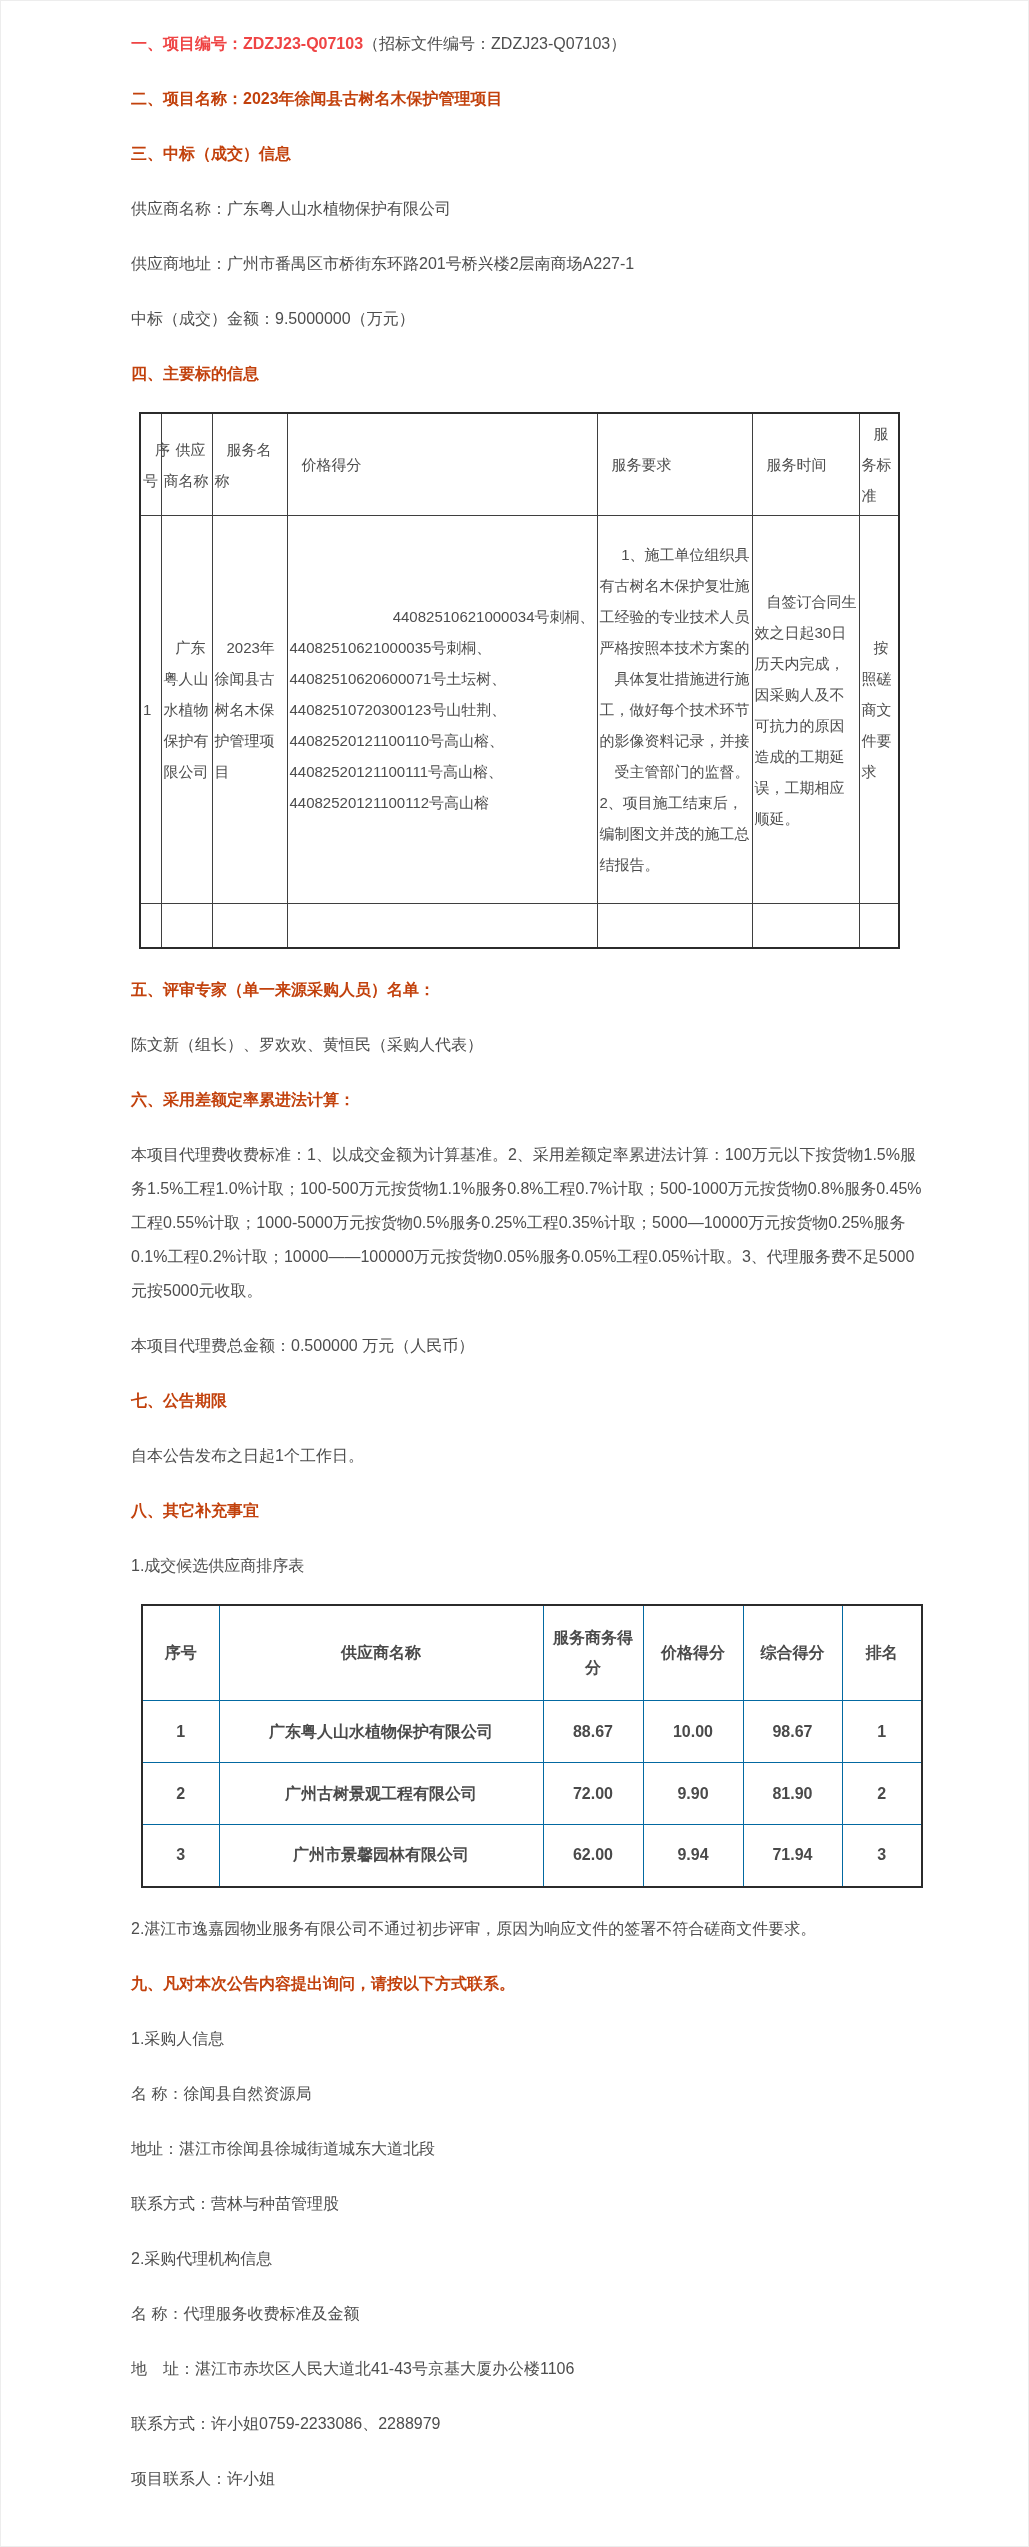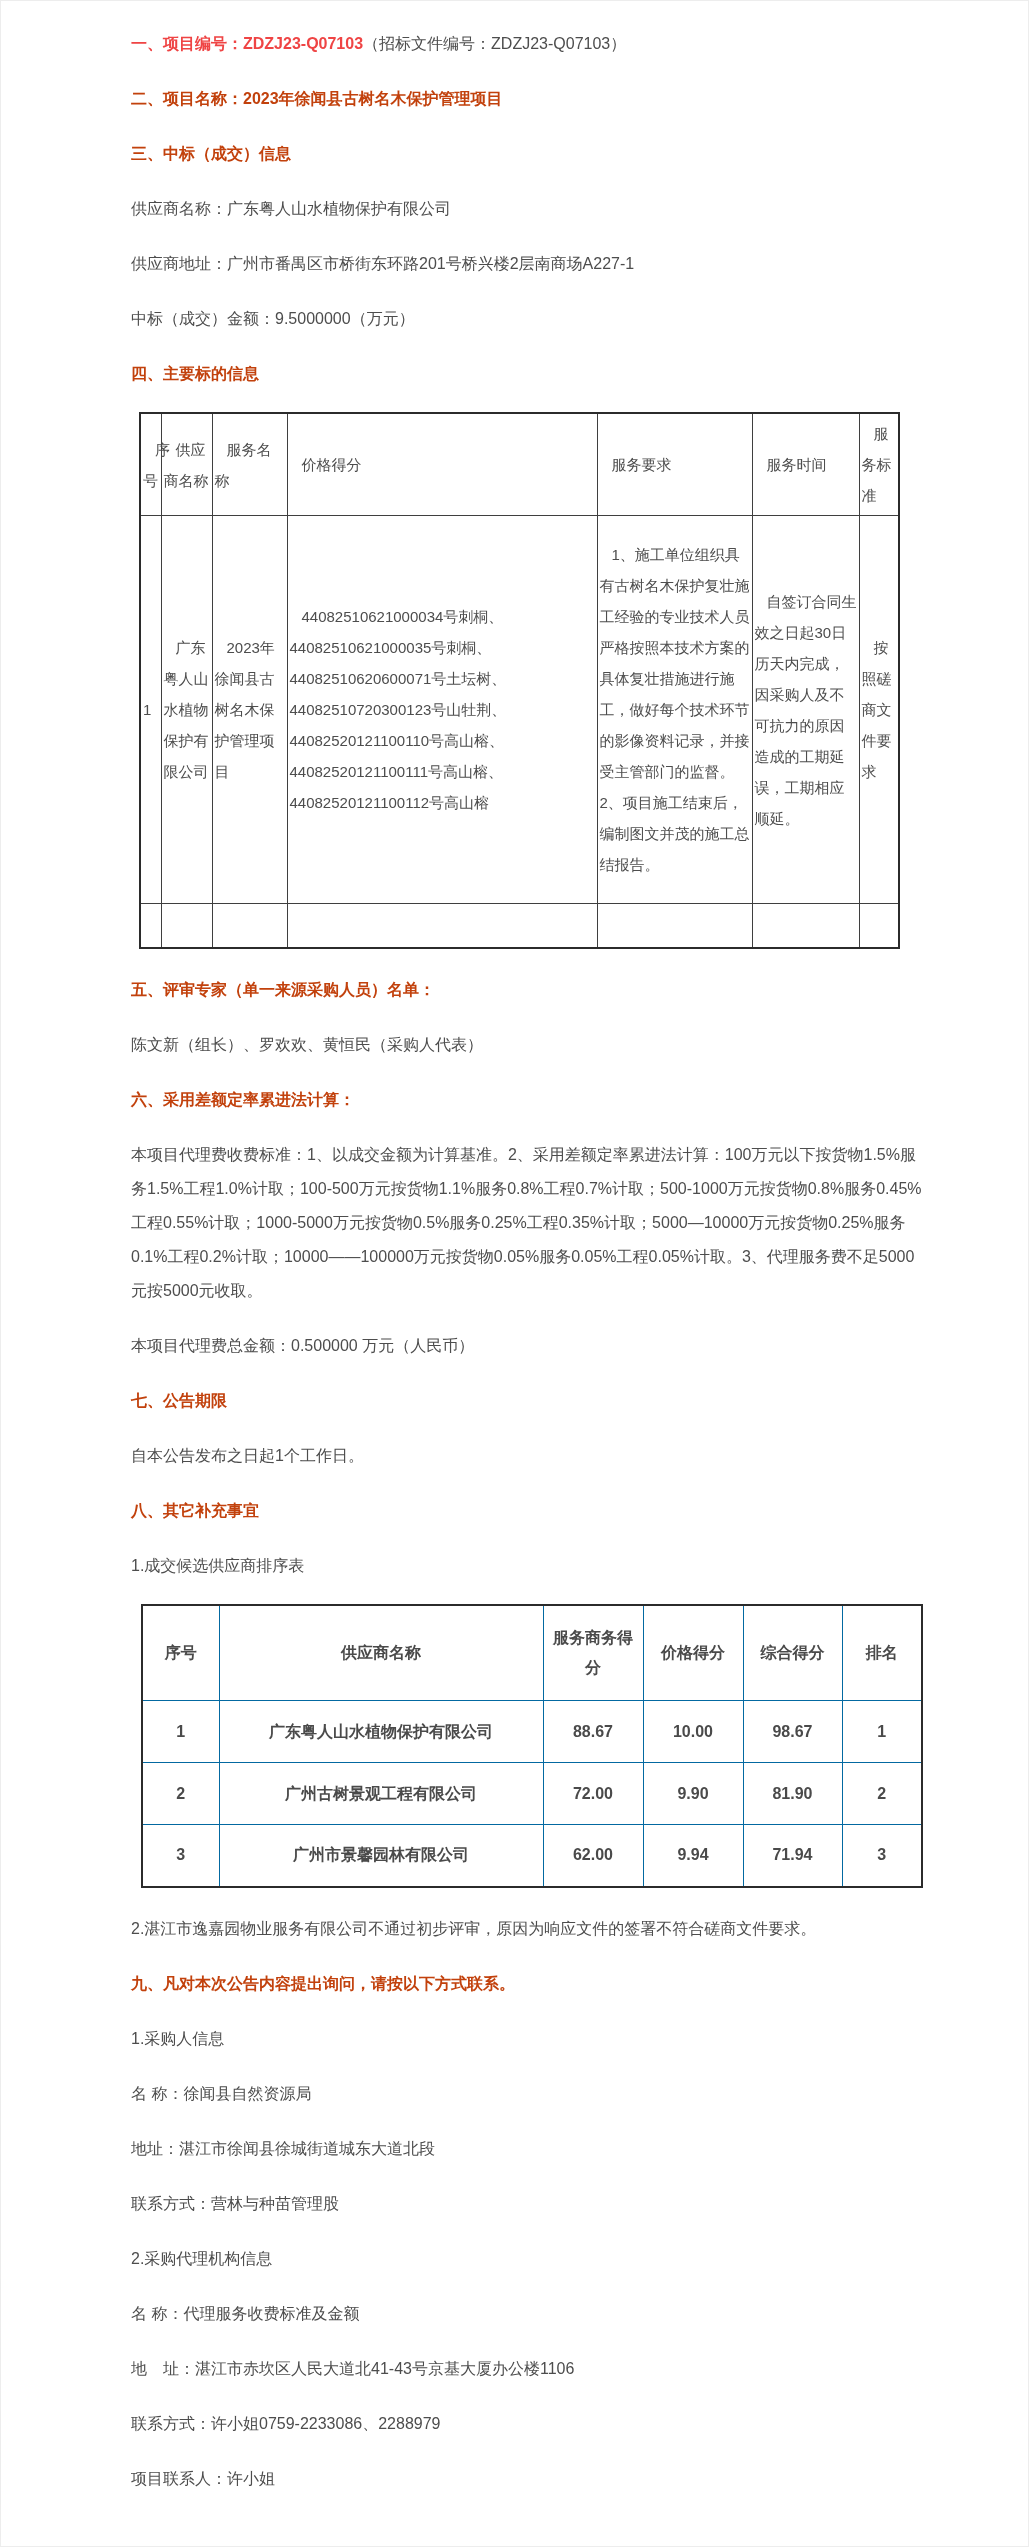--- a/index.html
+++ b/index.html
@@ -20,21 +20,21 @@
     width:761px; margin:4px 0 24px 8px;
     border:2px solid #2b2b2b; font-size:15px; color:#4d4d4d;
   }
   table.t1 th, table.t1 td {
     border:1px solid #3f3f3f; font-weight:normal;
     vertical-align:middle; text-align:left;
     padding:4px 2px; line-height:31px; word-break:normal; overflow-wrap:break-word;
   }
   table.t1 th { text-indent:12px; }
   table.t1 td.ti { text-indent:12px; }
-  table.t1 .ln-first { text-indent:12px; }
+  table.t1 .ln-first { text-indent:12px;text-align:right; }
   table.t1 tr.t1-head { height:95px; }
   table.t1 tr.t1-body { height:388px; }
   table.t1 tr.t1-empty { height:44px; }
   table.t1 td.seq { text-indent:0; }
 
   
   table.t2 {
     border-collapse:collapse; table-layout:fixed;
     width:780px; margin:4px 0 24px 10px;
     border:2px solid #2b2b2b; font-size:16px; color:#4a4a4a;

